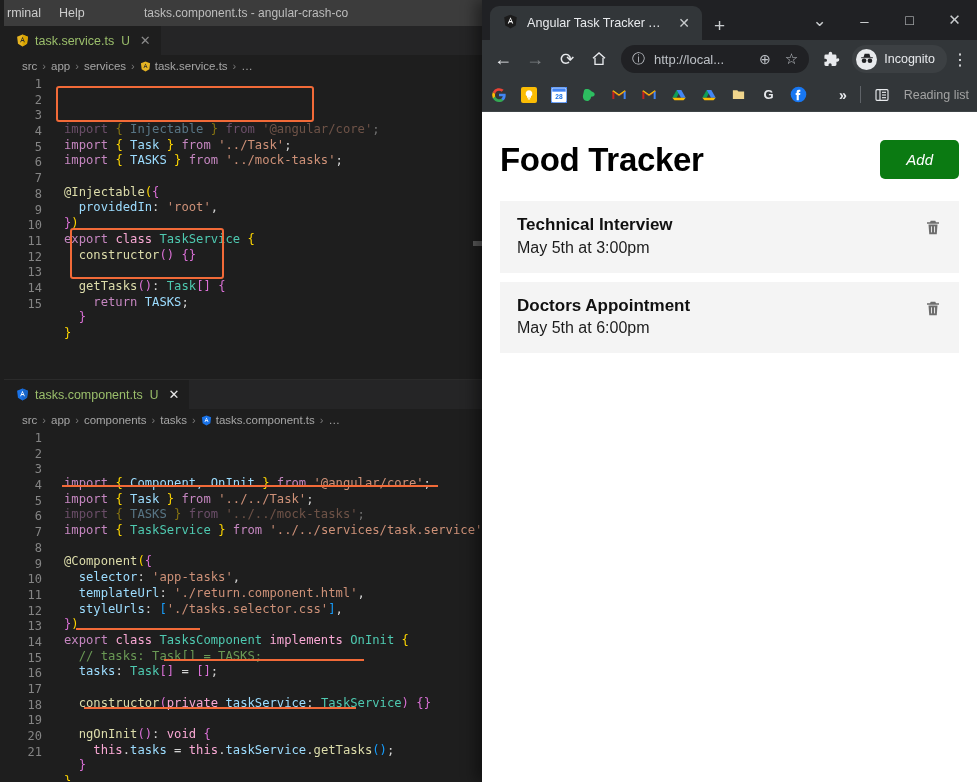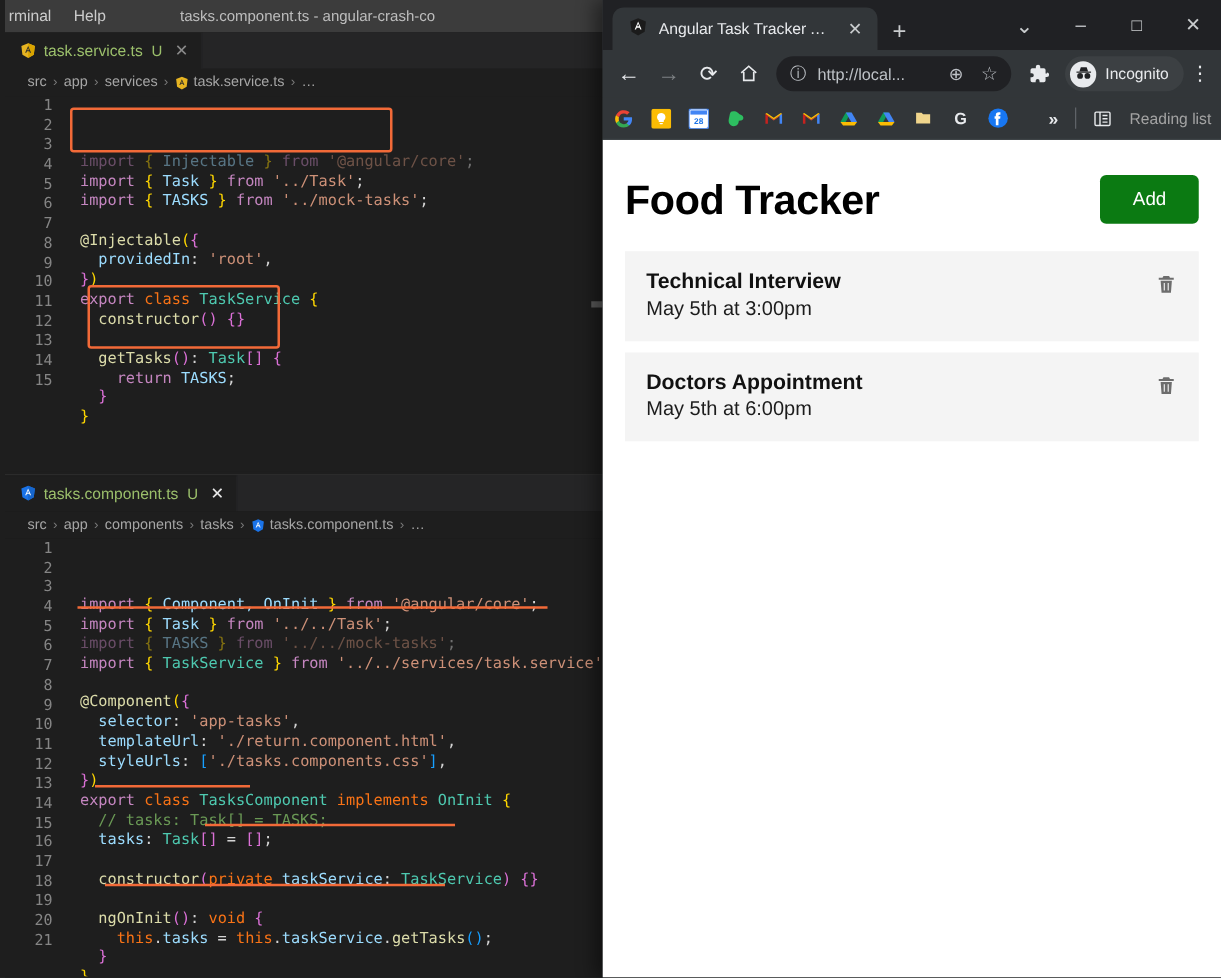--- a/index.html
+++ b/index.html
@@ -57,21 +57,21 @@
   }
   .code-line { display: flex; height: 15.7px; white-space: pre; }
   .ln {
     width: 38px; text-align: right; color: #858585; padding-right: 0;
     flex: 0 0 38px; font-size: 12px; user-select: none;
   }
   .code-text { padding-left: 22px; color: #d4d4d4; margin-top: 45px; }
 
   
   .kw   { color: #c586c0; }       
-  .kw2  { color: #f97316; }       
+  .kw2  { color: #f9a8d4; }       
   .typ  { color: #4ec9b0; }
   .str  { color: #ce9178; }       
   .fn   { color: #dcdcaa; }       
   .var  { color: #9cdcfe; }       
   .pun  { color: #d4d4d4; }
   .brc1 { color: #ffd700; }
   .brc2 { color: #da70d6; }
   .brc3 { color: #179fff; }
   .cmt  { color: #6a9955; }
   .dim  { opacity: 0.45; }
@@ -142,20 +142,21 @@
   .cr-page { background: #ffffff; height: 672px; overflow: hidden; padding: 28px 18px 0 18px;}
   .app-header {
     display: flex; align-items: center; justify-content: space-between;
     margin-bottom: 22px; padding: 0 0px;
   }
   .app-title { font-size: 33px; font-weight: bold; color: #000; letter-spacing: -0.3px; }
   .add-btn {
     background: #0b7a12; color: #fff; border: none; border-radius: 5px;
     padding: 11px 26px; font-size: 15px; font-family: "Liberation Sans", sans-serif;
     cursor: pointer;
+    font-style: italic;
   }
   .task-item {
     background: #f4f4f4; padding: 13px 17px 14px 17px; margin-bottom: 9px;
     display: flex; align-items: flex-start; justify-content: space-between;
   }
   .task-title { font-size: 17px; font-weight: bold; color: #111; line-height: 1.35; }
   .task-day { font-size: 16px; color: #1c1c1c; line-height: 1.35; font-weight: normal;}
   .trash { color: #555; width: 18px; height: 20px; margin-top: 4px;}
 </style>
 </head>
@@ -268,21 +269,21 @@
 
       <div class="code-area" id="code-1" style="height:350px;">
           <div class="code-line"><span class="ln">1</span><span class="code-text"><span class="kw">import</span><span class="pun"> </span><span class="brc1">{</span><span class="var"> Component, OnInit </span><span class="brc1">}</span><span class="pun"> </span><span class="kw">from</span><span class="pun"> </span><span class="str">'@angular/core'</span><span class="pun">;</span></span></div>
           <div class="code-line"><span class="ln">2</span><span class="code-text"><span class="kw">import</span><span class="pun"> </span><span class="brc1">{</span><span class="var"> Task </span><span class="brc1">}</span><span class="pun"> </span><span class="kw">from</span><span class="pun"> </span><span class="str">'../../Task'</span><span class="pun">;</span></span></div>
           <div class="code-line"><span class="ln">3</span><span class="code-text dim"><span class="kw">import</span><span class="pun"> </span><span class="brc1">{</span><span class="var"> TASKS </span><span class="brc1">}</span><span class="pun"> </span><span class="kw">from</span><span class="pun"> </span><span class="str">'../../mock-tasks'</span><span class="pun">;</span></span></div>
           <div class="code-line"><span class="ln">4</span><span class="code-text"><span class="kw">import</span><span class="pun"> </span><span class="brc1">{</span><span class="pun"> </span><span class="typ">TaskService</span><span class="pun"> </span><span class="brc1">}</span><span class="pun"> </span><span class="kw">from</span><span class="pun"> </span><span class="str">'../../services/task.service'</span><span class="pun">;</span></span></div>
           <div class="code-line"><span class="ln">5</span><span class="code-text"></span></div>
           <div class="code-line"><span class="ln">6</span><span class="code-text"><span class="fn">@</span><span class="fn">Component</span><span class="brc1">(</span><span class="brc2">{</span></span></div>
           <div class="code-line"><span class="ln">7</span><span class="code-text"><span class="pun">  </span><span class="var">selector</span><span class="pun">: </span><span class="str">'app-tasks'</span><span class="pun">,</span></span></div>
           <div class="code-line"><span class="ln">8</span><span class="code-text"><span class="pun">  </span><span class="var">templateUrl</span><span class="pun">: </span><span class="str">'./return.component.html'</span><span class="pun">,</span></span></div>
-          <div class="code-line"><span class="ln">9</span><span class="code-text"><span class="pun">  </span><span class="var">styleUrls</span><span class="pun">: </span><span class="brc3">[</span><span class="str">'./tasks.components.css'</span><span class="brc3">]</span><span class="pun">,</span></span></div>
+          <div class="code-line"><span class="ln">9</span><span class="code-text"><span class="pun">  </span><span class="var">styleUrls</span><span class="pun">: </span><span class="brc3">[</span><span class="str">'./tasks.selector.css'</span><span class="brc3">]</span><span class="pun">,</span></span></div>
           <div class="code-line"><span class="ln">10</span><span class="code-text"><span class="brc2">}</span><span class="brc1">)</span></span></div>
           <div class="code-line"><span class="ln">11</span><span class="code-text"><span class="kw">export</span><span class="pun"> </span><span class="kw2">class</span><span class="pun"> </span><span class="typ">TasksComponent</span><span class="pun"> </span><span class="kw2">implements</span><span class="pun"> </span><span class="typ">OnInit</span><span class="pun"> </span><span class="brc1">{</span></span></div>
           <div class="code-line"><span class="ln">12</span><span class="code-text"><span class="cmt">  // tasks: Task[] = TASKS;</span></span></div>
           <div class="code-line"><span class="ln">13</span><span class="code-text"><span class="pun">  </span><span class="var">tasks</span><span class="pun">: </span><span class="typ">Task</span><span class="brc2">[]</span><span class="pun"> </span><span class="pun">=</span><span class="pun"> </span><span class="brc2">[]</span><span class="pun">;</span></span></div>
           <div class="code-line"><span class="ln">14</span><span class="code-text"></span></div>
           <div class="code-line"><span class="ln">15</span><span class="code-text"><span class="pun">  </span><span class="fn">constructor</span><span class="brc2">(</span><span class="kw2">private</span><span class="pun"> </span><span class="var">taskService</span><span class="pun">: </span><span class="typ">TaskService</span><span class="brc2">)</span><span class="pun"> </span><span class="brc2">{</span><span class="brc2">}</span></span></div>
           <div class="code-line"><span class="ln">16</span><span class="code-text"></span></div>
           <div class="code-line"><span class="ln">17</span><span class="code-text"><span class="pun">  </span><span class="fn">ngOnInit</span><span class="brc2">(</span><span class="brc2">)</span><span class="pun">: </span><span class="kw2">void</span><span class="pun"> </span><span class="brc2">{</span></span></div>
           <div class="code-line"><span class="ln">18</span><span class="code-text"><span class="pun">    </span><span class="kw2">this</span><span class="pun">.</span><span class="var">tasks</span><span class="pun"> </span><span class="pun">=</span><span class="pun"> </span><span class="kw2">this</span><span class="pun">.</span><span class="var">taskService</span><span class="pun">.</span><span class="fn">getTasks</span><span class="brc3">(</span><span class="brc3">)</span><span class="pun">;</span></span></div>
           <div class="code-line"><span class="ln">19</span><span class="code-text"><span class="pun">  </span><span class="brc2">}</span></span></div>

